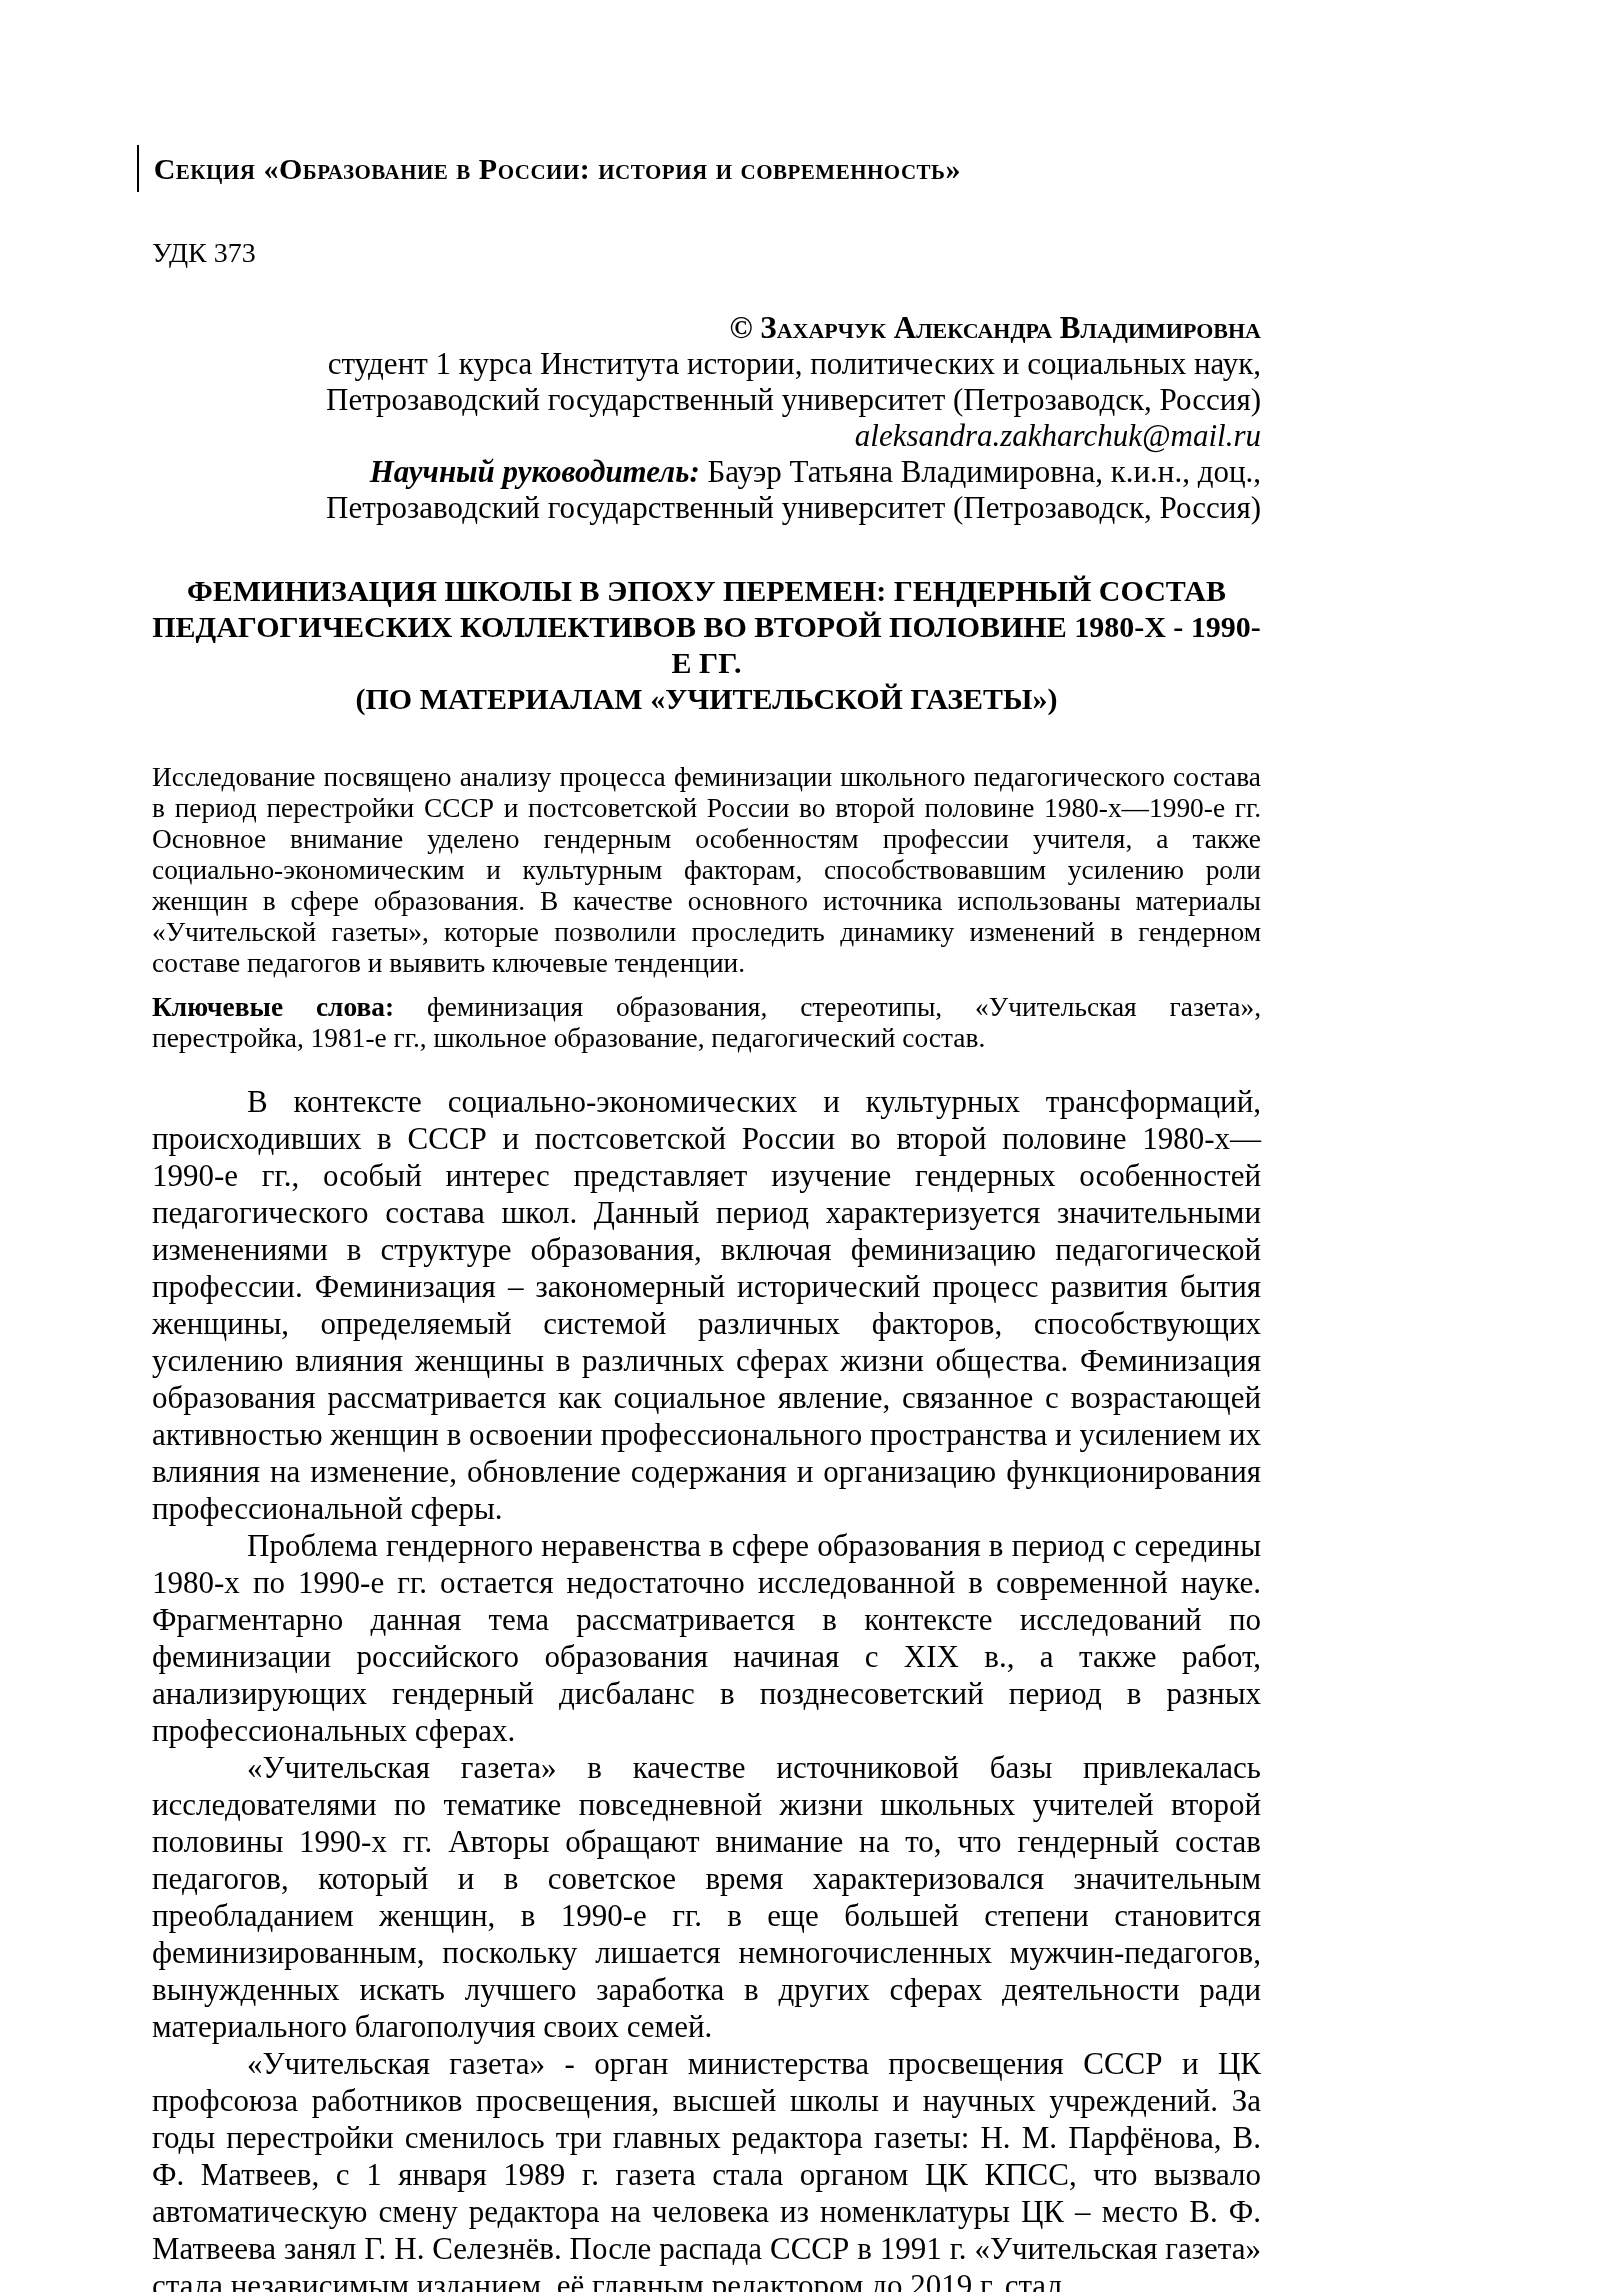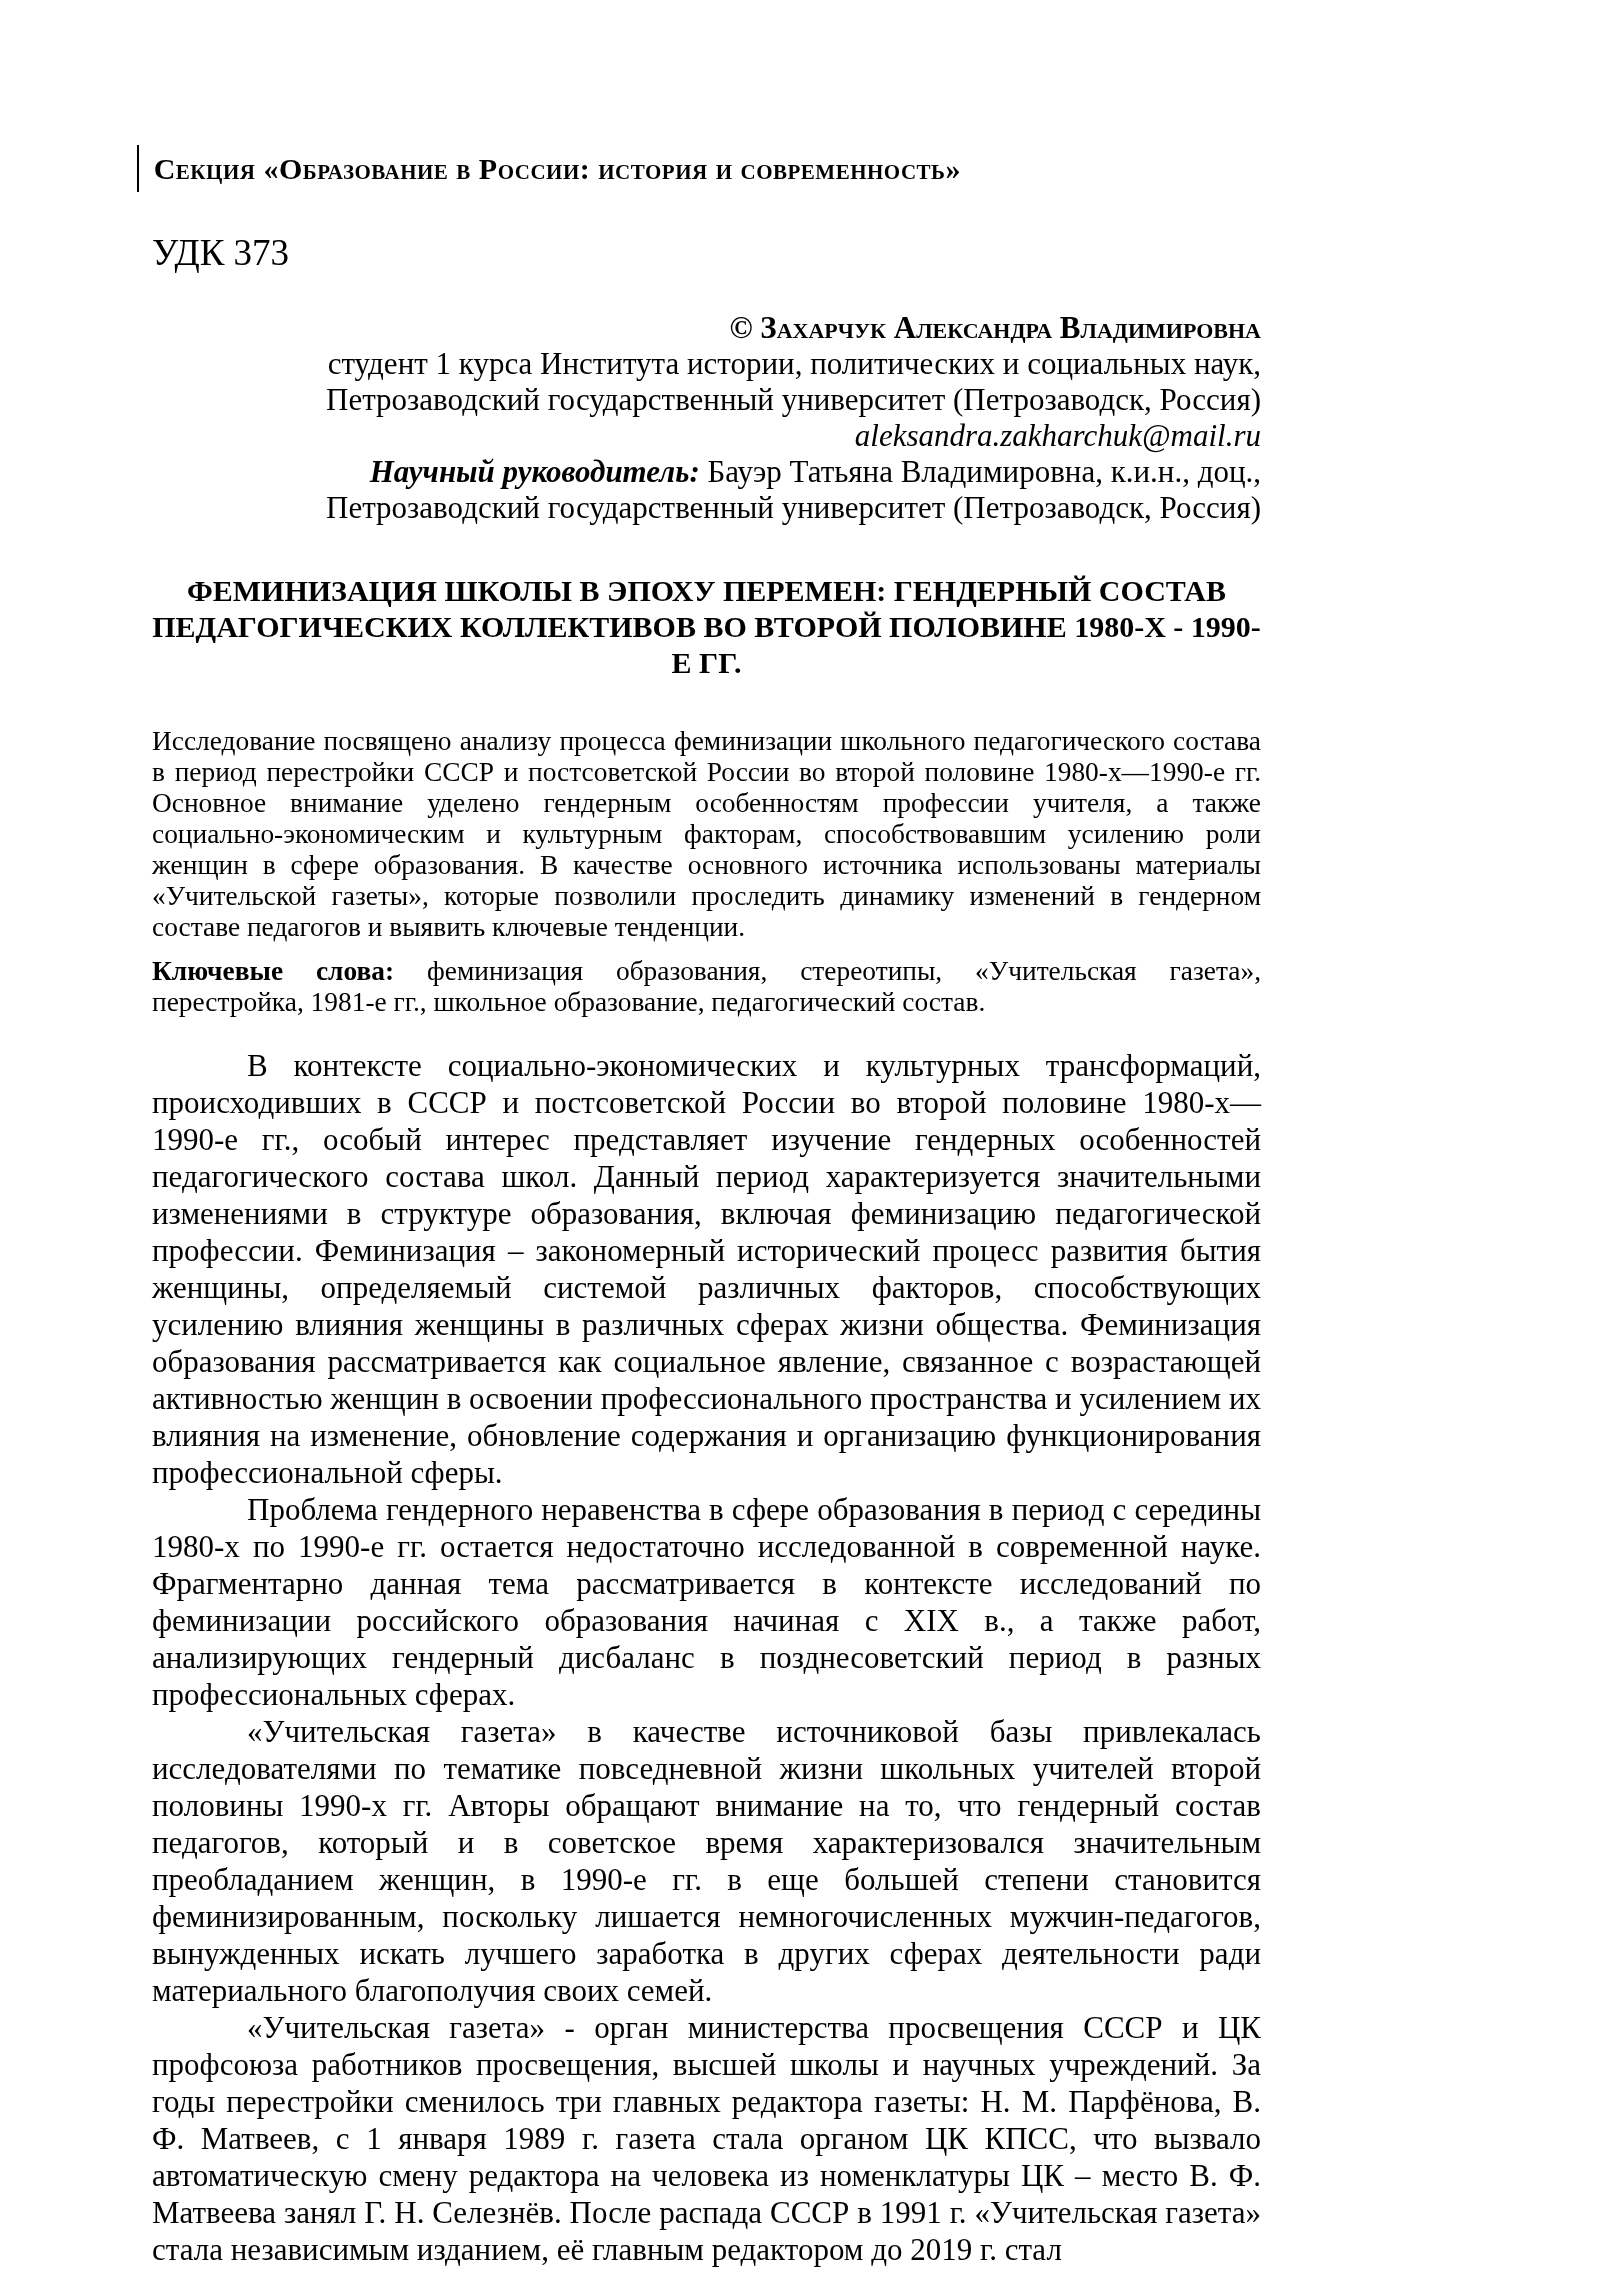--- a/index.html
+++ b/index.html
@@ -23,21 +23,21 @@
     border-left: 2.9px solid #000;
     padding-left: 14.7px;
     font-size: 30px;
     line-height: 47px;
     font-weight: bold;
     font-variant: small-caps;
     letter-spacing: 0.5px;
   }
   .udc {
     margin: 43px 154px 0 152px;
-    font-size: 37px;
+    font-size: 28px;
     line-height: 36px;
   }
   .author-block {
     margin: 39px 154px 0 152px;
     text-align: right;
     font-size: 31px;
     line-height: 36px;
   }
   .author-name {
     font-weight: bold;
@@ -104,20 +104,21 @@
     <div>студент 1 курса Института истории, политических и социальных наук,</div>
     <div>Петрозаводский государственный университет (Петрозаводск, Россия)</div>
     <div class="author-email">aleksandra.zakharchuk@mail.ru</div>
     <div><span class="advisor-label">Научный руководитель:</span><span> Бауэр Татьяна Владимировна, к.и.н., доц.,</span></div>
     <div>Петрозаводский государственный университет (Петрозаводск, Россия)</div>
   </div>
 
   <div class="paper-title">
     <div>ФЕМИНИЗАЦИЯ ШКОЛЫ В ЭПОХУ ПЕРЕМЕН: ГЕНДЕРНЫЙ СОСТАВ</div>
     <div>ПЕДАГОГИЧЕСКИХ КОЛЛЕКТИВОВ ВО ВТОРОЙ ПОЛОВИНЕ 1980-Х - 1990-Е ГГ.</div>
+    <div>(ПО МАТЕРИАЛАМ «УЧИТЕЛЬСКОЙ ГАЗЕТЫ»)</div>
   </div>
 
   <div class="abstract">Исследование посвящено анализу процесса феминизации школьного педагогического состава в период перестройки СССР и постсоветской России во второй половине 1980-х—1990-е гг. Основное внимание уделено гендерным особенностям профессии учителя, а также социально-экономическим и культурным факторам, способствовавшим усилению роли женщин в сфере образования. В качестве основного источника использованы материалы «Учительской газеты», которые позволили проследить динамику изменений в гендерном составе педагогов и выявить ключевые тенденции.</div>
 
   <div class="keywords"><span class="keywords-label">Ключевые слова:</span><span> феминизация образования, стереотипы, «Учительская газета», перестройка, 1981-е гг., школьное образование, педагогический состав.</span></div>
 
   <div class="body-text">
     <p>В контексте социально-экономических и культурных трансформаций, происходивших в СССР и постсоветской России во второй половине 1980-х—1990-е гг., особый интерес представляет изучение гендерных особенностей педагогического состава школ. Данный период характеризуется значительными изменениями в структуре образования, включая феминизацию педагогической профессии. Феминизация – закономерный исторический процесс развития бытия женщины, определяемый системой различных факторов, способствующих усилению влияния женщины в различных сферах жизни общества. Феминизация образования рассматривается как социальное явление, связанное с возрастающей активностью женщин в освоении профессионального пространства и усилением их влияния на изменение, обновление содержания и организацию функционирования профессиональной сферы.</p>
     <p>Проблема гендерного неравенства в сфере образования в период с середины 1980-х по 1990-е гг. остается недостаточно исследованной в современной науке. Фрагментарно данная тема рассматривается в контексте исследований по феминизации российского образования начиная с XIX в., а также работ, анализирующих гендерный дисбаланс в позднесоветский период в разных профессиональных сферах.</p>
     <p>«Учительская газета» в качестве источниковой базы привлекалась исследователями по тематике повседневной жизни школьных учителей второй половины 1990-х гг. Авторы обращают внимание на то, что гендерный состав педагогов, который и в советское время характеризовался значительным преобладанием женщин, в 1990-е гг. в еще большей степени становится феминизированным, поскольку лишается немногочисленных мужчин-педагогов, вынужденных искать лучшего заработка в других сферах деятельности ради материального благополучия своих семей.</p>

